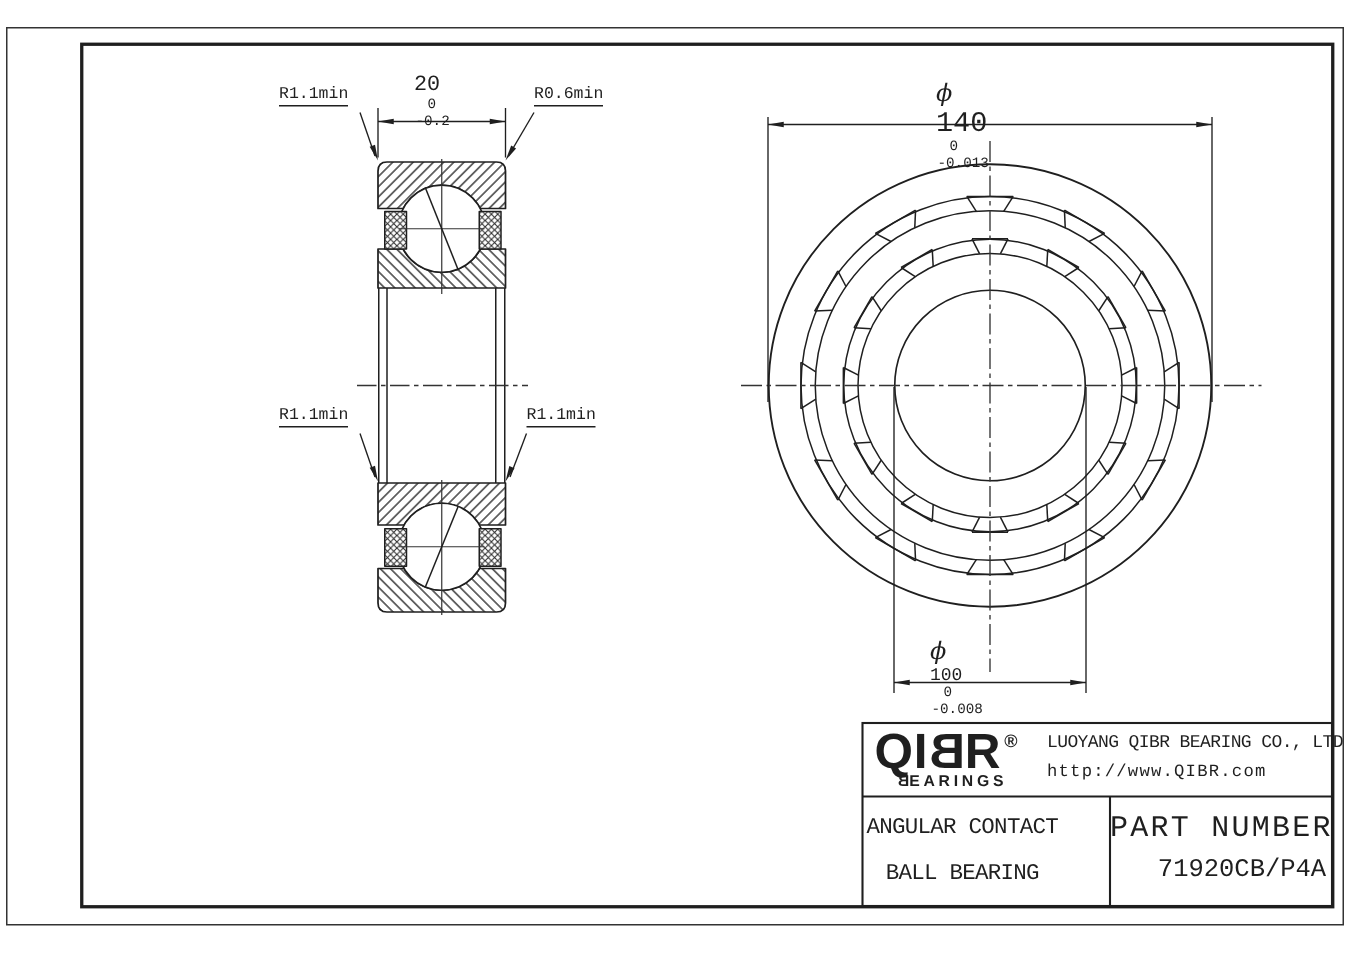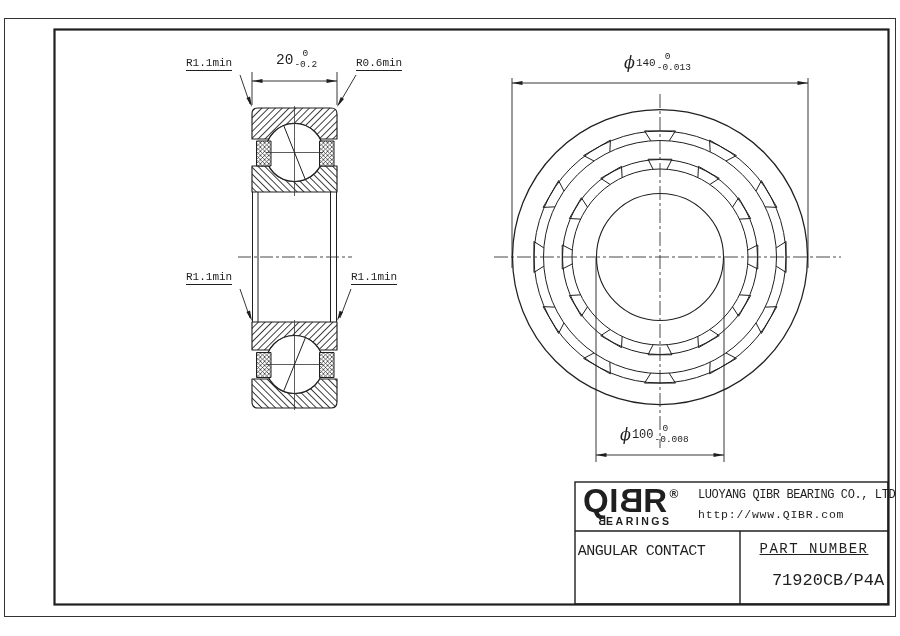--- a/index.html
+++ b/index.html
@@ -3,34 +3,34 @@
 <meta charset="utf-8">
 <style>
   html,body{margin:0;padding:0;background:#fff;}
   .sheet{position:relative;width:900px;height:636px;background:#ffffff;overflow:hidden;
          font-family:"Liberation Mono",monospace;color:#1f1f1f;}
   .abs{position:absolute;white-space:nowrap;}
   svg{position:absolute;left:0;top:0;}
   
   .rlbl{font-size:11px;border-bottom:1.2px solid #1f1f1f;padding-bottom:1px;}
   
-  .dimg{display:flex;align-items:center;}
+  .dimg{display:flex;align-items:flex-start;flex-direction:column;}
   .dimv{font-size:14.5px;}
   .phi{font-family:"DejaVu Serif",serif;font-style:italic;font-size:16px;margin-right:1px;}
   .tol{display:flex;flex-direction:column;font-size:9.5px;line-height:1.12;margin-top:0px;margin-left:1px;}
   .tol .tt{padding-left:8px;}
   
   .tb-logo{font-family:"Liberation Sans",sans-serif;font-weight:900;font-size:33px;line-height:1;letter-spacing:0.5px;}
   .flipB{display:inline-block;transform:scaleX(-1);}
   .reg{font-size:12px;font-weight:700;vertical-align:14px;margin-left:2px;}
   .tb-bearings{font-family:"Liberation Sans",sans-serif;font-weight:700;font-size:10.5px;letter-spacing:2.5px;}
   .tb-company{font-size:12px;letter-spacing:-0.4px;width:190px;text-align:center;}
   .tb-url{font-size:11.5px;letter-spacing:0.8px;width:190px;text-align:left;}
   .tb-product{font-size:15px;letter-spacing:-0.5px;width:133px;text-align:center;line-height:31px;}
-  .tb-plabel{font-size:14px;letter-spacing:1.5px;width:148px;text-align:center;text-decoration:underline;}
+  .tb-plabel{font-size:20px;letter-spacing:1.5px;width:148px;text-align:center;}
   .tb-pnum{font-size:17px;width:148px;text-align:center;padding-left:14px;}
 </style>
 </head>
 <body>
 
 <div class="sheet">
 
   <svg id="geo" width="900" height="636" viewBox="0 0 900 636">
     <defs>
       <pattern id="hA" patternUnits="userSpaceOnUse" width="4.8" height="4.8" patternTransform="rotate(45)">
@@ -227,21 +227,21 @@
   </div>
 
   <div class="abs rlbl" style="left:356px;top:57px;">R0.6min</div>
 
   <div class="abs rlbl" style="left:186px;top:271px;">R1.1min</div>
 
   <div class="abs rlbl" style="left:351px;top:271px;">R1.1min</div>
 
   <div class="abs dimg" style="left:624px;top:52px;">
     <span class="phi">ϕ</span>
-    <span class="dimv" style="font-size:11px;">140</span>
+    <span class="dimv" style="font-size:19px;">140</span>
     <span class="tol">
       <span class="tt">0</span>
       <span>-0.013</span>
     </span>
   </div>
 
   <div class="abs dimg" style="left:620px;top:424px;">
     <span class="phi">ϕ</span>
     <span class="dimv" style="font-size:12px;">100</span>
     <span class="tol">
@@ -255,18 +255,19 @@
   </div>
   <div class="abs tb-bearings" style="left:596px;top:515px;">
     <span class="flipB">B</span><span>EARINGS</span>
   </div>
 
   <div class="abs tb-company" style="left:698px;top:488px;">LUOYANG QIBR BEARING CO., LTD</div>
   <div class="abs tb-url" style="left:698px;top:508px;">http://www.QIBR.com</div>
 
   <div class="abs tb-product" style="left:575px;top:536px;">
     <div>ANGULAR CONTACT</div>
+    <div>BALL BEARING</div>
   </div>
 
   <div class="abs tb-plabel" style="left:740px;top:541px;">PART NUMBER</div>
   <div class="abs tb-pnum" style="left:740px;top:571px;">71920CB/P4A</div>
 
 </div>
 
 </body></html>

